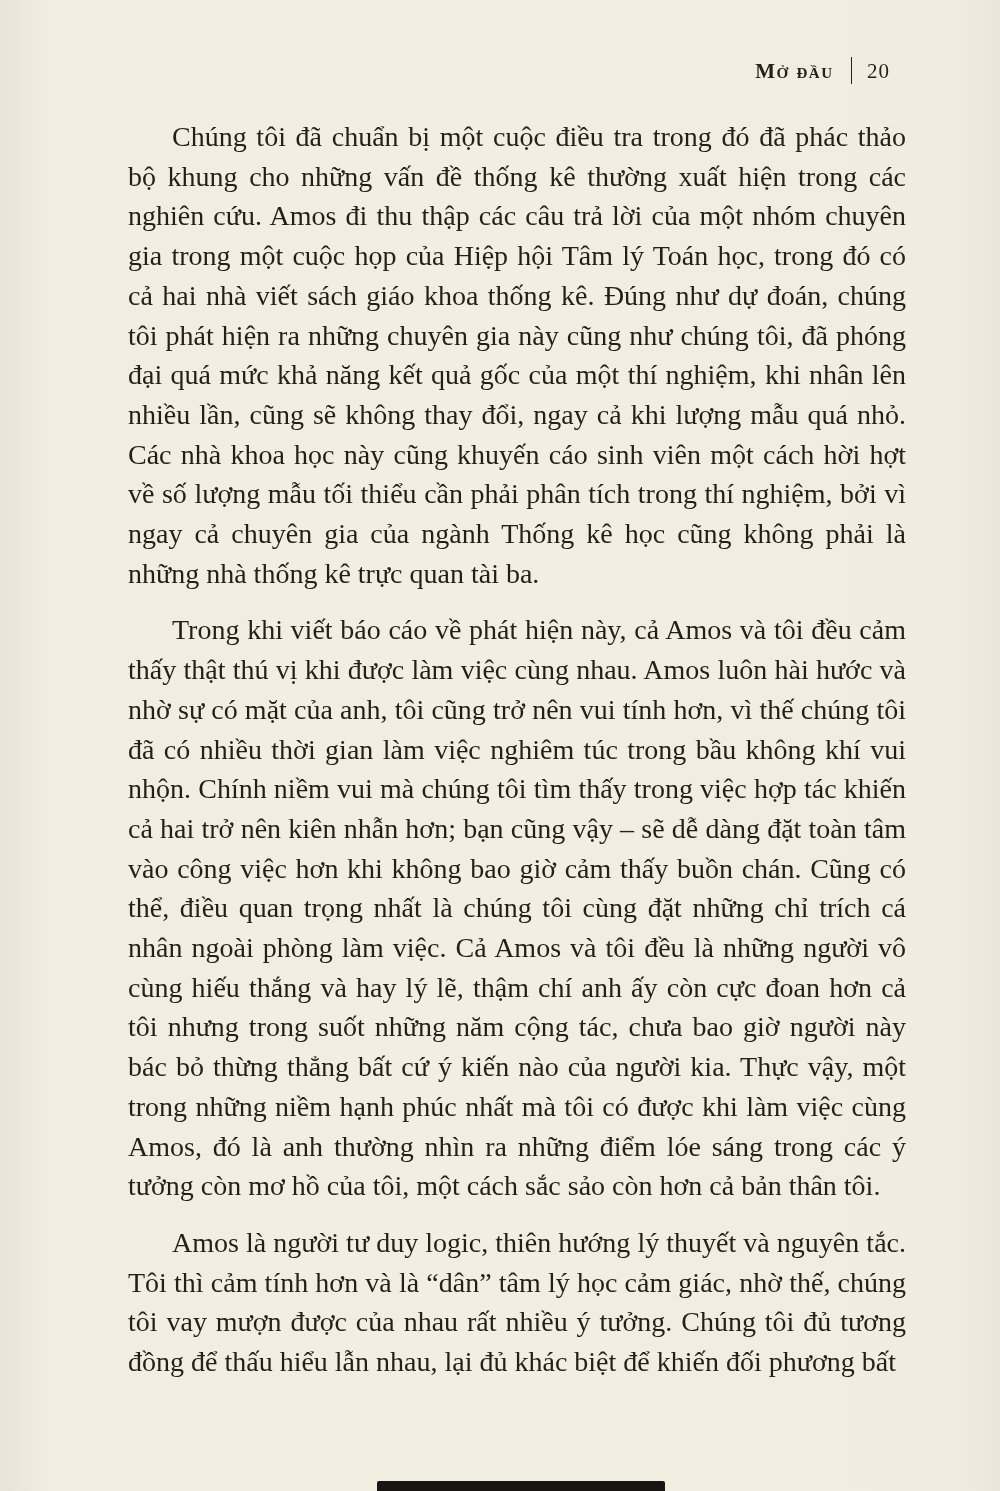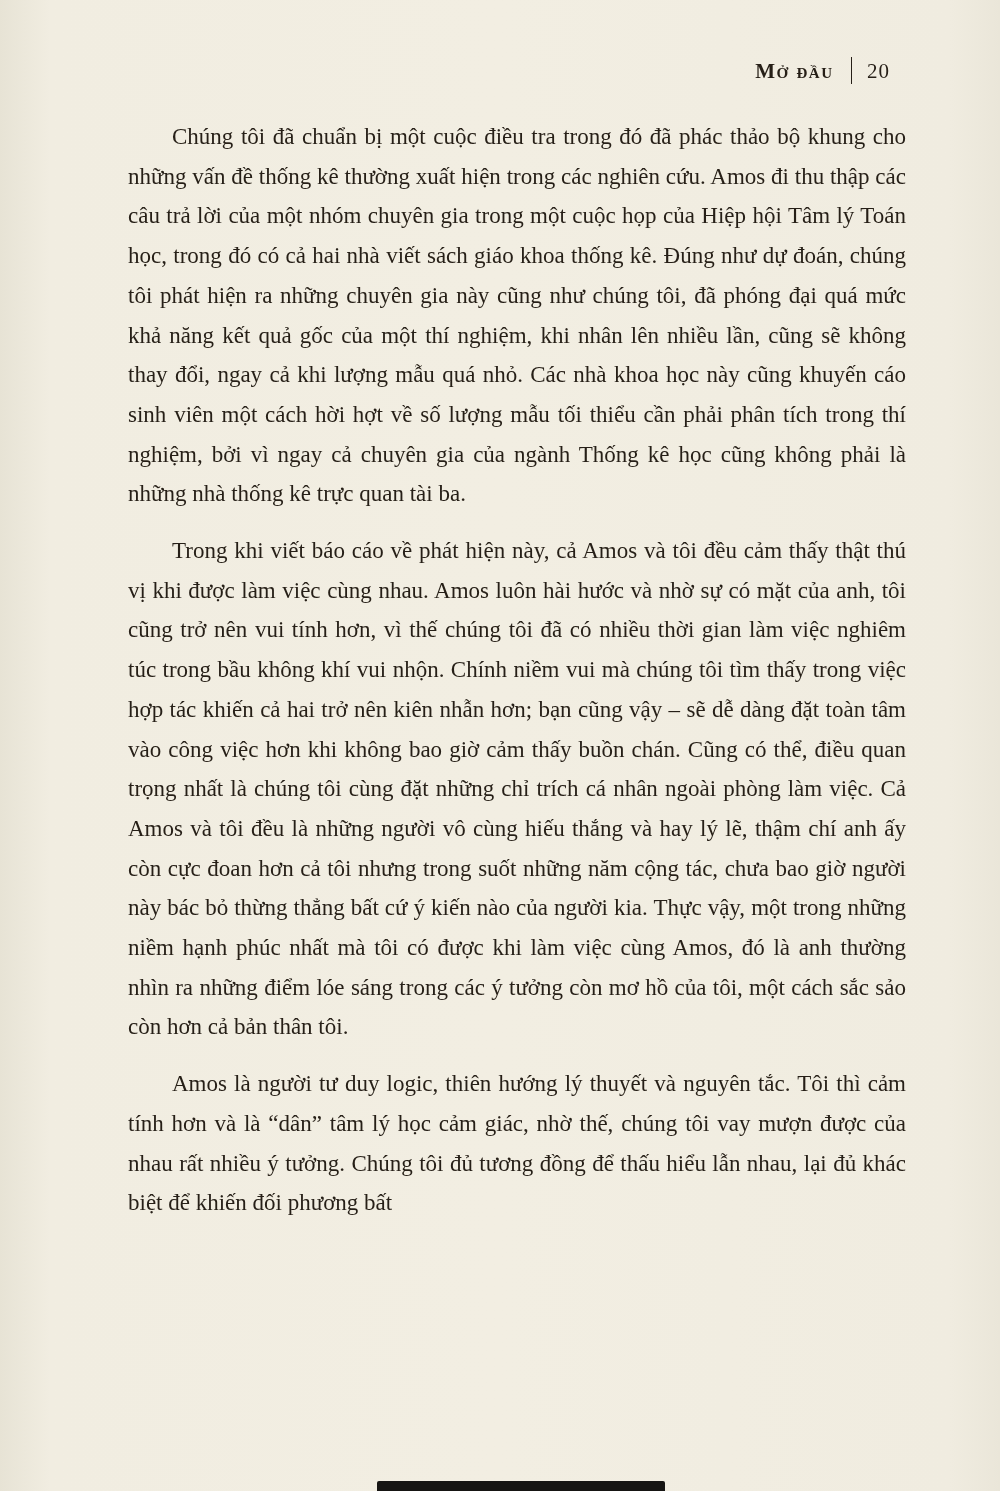--- a/index.html
+++ b/index.html
@@ -43,21 +43,21 @@
   }
   .page-number {
     font-size: 21px;
     letter-spacing: 1px;
   }
   .page-body {
     position: absolute;
     left: 128px;
     top: 117px;
     width: 778px;
-    font-size: 23px;
+    font-size: 28px;
     line-height: 39.7px;
     text-align: justify;
     text-justify: inter-word;
   }
   .page-body p {
     margin: 0 0 17px 0;
     text-indent: 44px;
   }
   .scan-artifact-bar {
     position: absolute;

